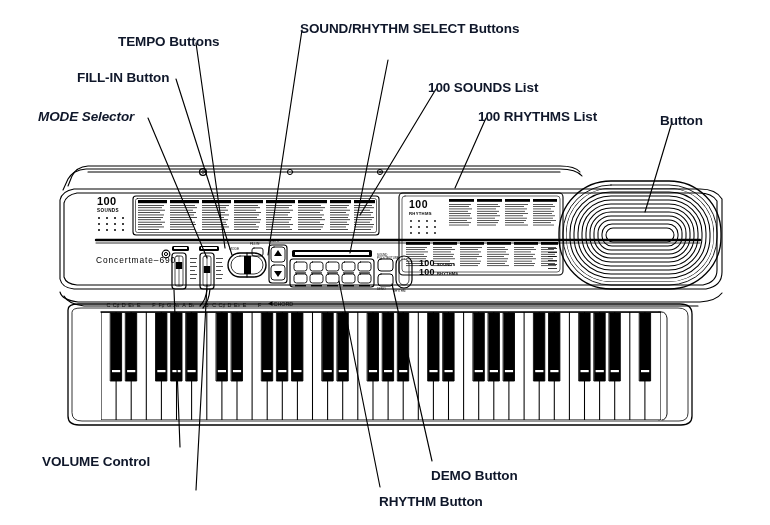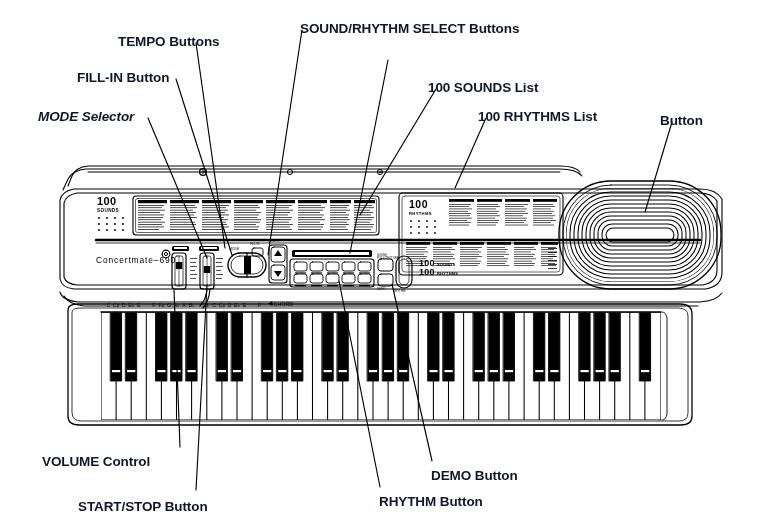--- a/index.html
+++ b/index.html
@@ -683,17 +683,16 @@
   </svg>
 
   <div class="callout" style="left:38px;  top:110px;font-style:italic;">MODE Selector</div>
   <div class="callout" style="left:77px;  top:71px;text-align:right;">FILL-IN Button</div>
   <div class="callout" style="left:98px;  top:35px;margin-left:20px;">TEMPO Buttons</div>
   <div class="callout" style="left:300px; top:22px;">SOUND/RHYTHM SELECT Buttons</div>
   <div class="callout" style="left:428px; top:81px;">100 SOUNDS List</div>
   <div class="callout" style="left:478px; top:110px;">100 RHYTHMS List</div>
   <div class="callout" style="left:660px; top:114px;">Button</div>
   <div class="callout" style="left:42px;  top:455px;">VOLUME Control</div>
-  <div class="callout" style="left:78px;  top:500px;">START/STOP Button</div>
   <div class="callout" style="left:379px; top:495px;">RHYTHM Button</div>
   <div class="callout" style="left:431px; top:469px;">DEMO Button</div>
 
 </div>
 
 </body></html>

